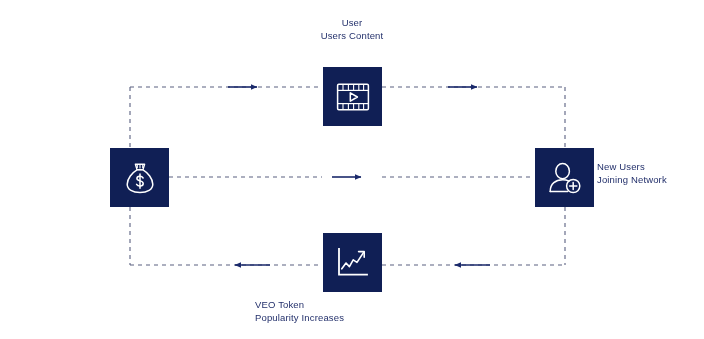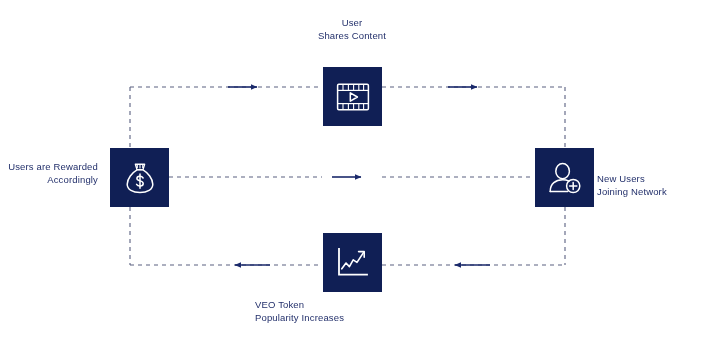--- a/index.html
+++ b/index.html
@@ -59,21 +59,20 @@
     left: 0px;
     top: 160px;
     width: 98px;
     text-align: right;
   }
   .label-right {
     left: 597px;
     top: 160px;
     width: 107px;
     text-align: left;
-    margin-top: 12px;
   }
 </style>
 </head>
 <body>
 
 <div id="canvas">
 
   <svg id="diagram-svg" viewBox="0 0 704 339" xmlns="http://www.w3.org/2000/svg">
 
     <g stroke="#5a6080" stroke-width="1.1" fill="none" stroke-dasharray="4 4" stroke-linecap="butt">
@@ -143,21 +142,21 @@
           <line x1="17.6" y1="21.6" x2="17.6" y2="27.8"></line>
           <line x1="22.8" y1="21.6" x2="22.8" y2="27.8"></line>
           <line x1="27.6" y1="21.6" x2="27.6" y2="27.8"></line>
         </g>
 
         <path d="M14.3,10.8 L21.4,15.0 L14.3,19.2 z" fill="none" stroke="#ffffff" stroke-width="1.5" stroke-linejoin="round"></path>
       </svg>
     </span>
   </div>
   <div class="node-label label-top">User
-Shares Content</div>
+Users Content</div>
 
   <div class="node-box" style="left:110px; top:148px; width:59px; height:59px;">
     <span class="node-icon">
       <svg width="32" height="34" viewBox="0 0 32 34">
 
         <path d="M11.4,3.2 L20.6,3.2 L19.0,8.6 L13.0,8.6 z" fill="none" stroke="#ffffff" stroke-width="1.4" stroke-linejoin="round"></path>
         <line x1="13.3" y1="3.2" x2="13.3" y2="7.0" stroke="#ffffff" stroke-width="1.1"></line>
         <line x1="16.0" y1="3.2" x2="16.0" y2="7.4" stroke="#ffffff" stroke-width="1.1"></line>
         <line x1="18.7" y1="3.2" x2="18.7" y2="7.0" stroke="#ffffff" stroke-width="1.1"></line>
 
@@ -170,22 +169,20 @@
         <path d="M19.1,17.0
                  C18.3,15.7 16.9,15.2 15.6,15.3
                  C13.8,15.4 12.9,16.4 12.9,17.6
                  C12.9,20.5 19.2,19.2 19.2,22.4
                  C19.2,23.8 18.0,24.9 16.2,25.0
                  C14.7,25.1 13.4,24.6 12.6,23.3" fill="none" stroke="#ffffff" stroke-width="1.5" stroke-linecap="round"></path>
         <line x1="16.0" y1="13.0" x2="16.0" y2="27.2" stroke="#ffffff" stroke-width="1.5" stroke-linecap="round"></line>
       </svg>
     </span>
   </div>
-  <div class="node-label label-left">Users are Rewarded
-Accordingly</div>
 
   <div class="node-box" style="left:535px; top:148px; width:59px; height:59px;">
     <span class="node-icon">
       <svg width="34" height="32" viewBox="0 0 34 32">
 
         <ellipse cx="14.6" cy="9.2" rx="6.8" ry="7.6" fill="none" stroke="#ffffff" stroke-width="1.5"></ellipse>
 
         <path d="M2.2,29.4
                  C2.2,21.6 7.8,17.8 14.6,17.8
                  C17.0,17.8 19.2,18.3 21.0,19.2" fill="none" stroke="#ffffff" stroke-width="1.5" stroke-linecap="round"></path>

